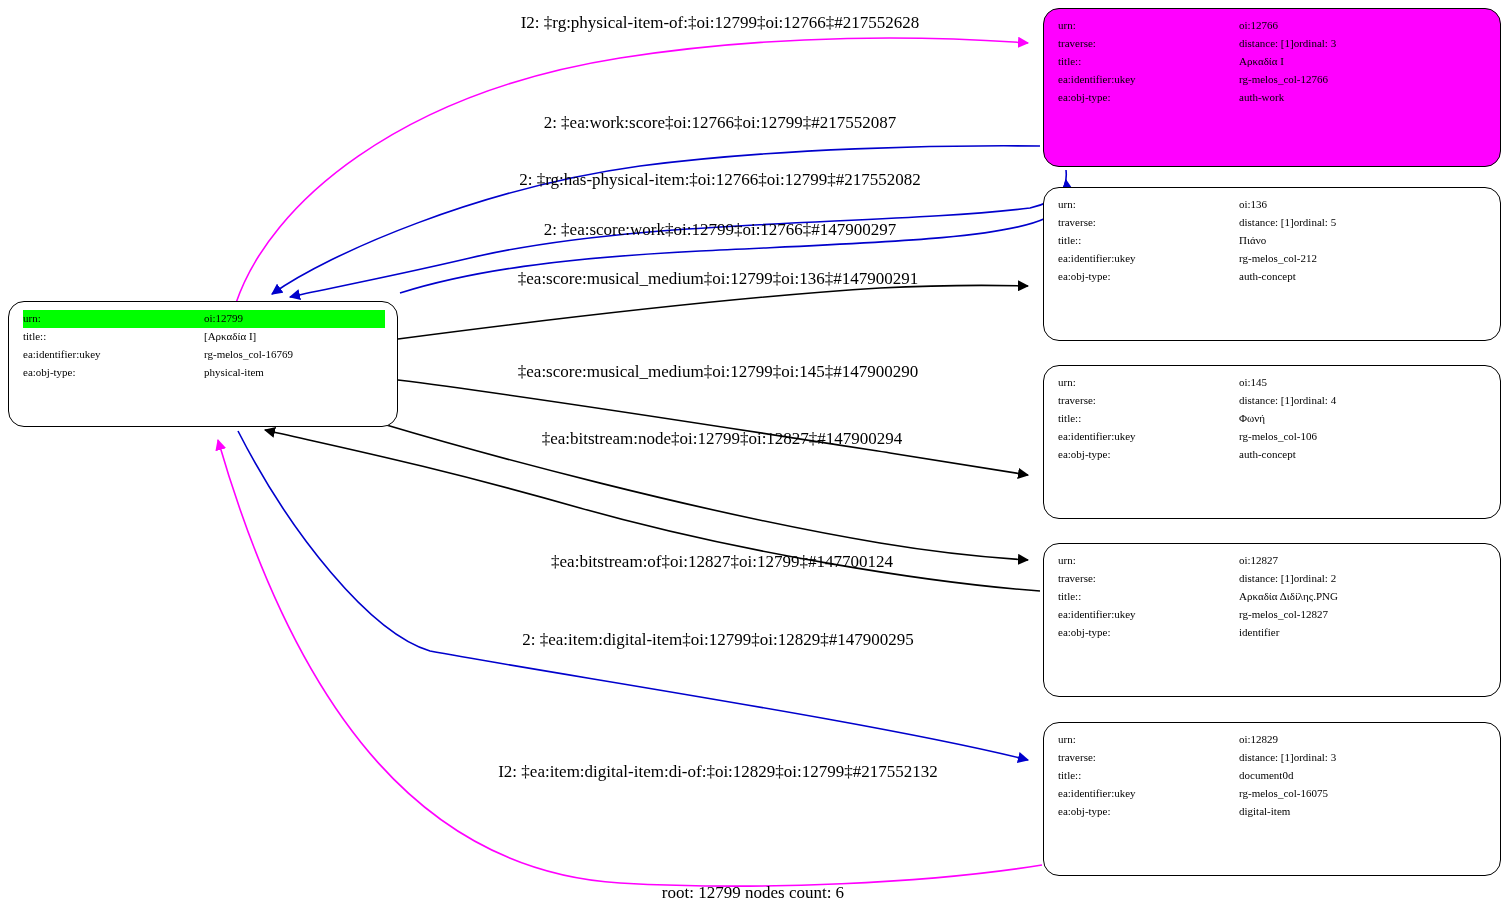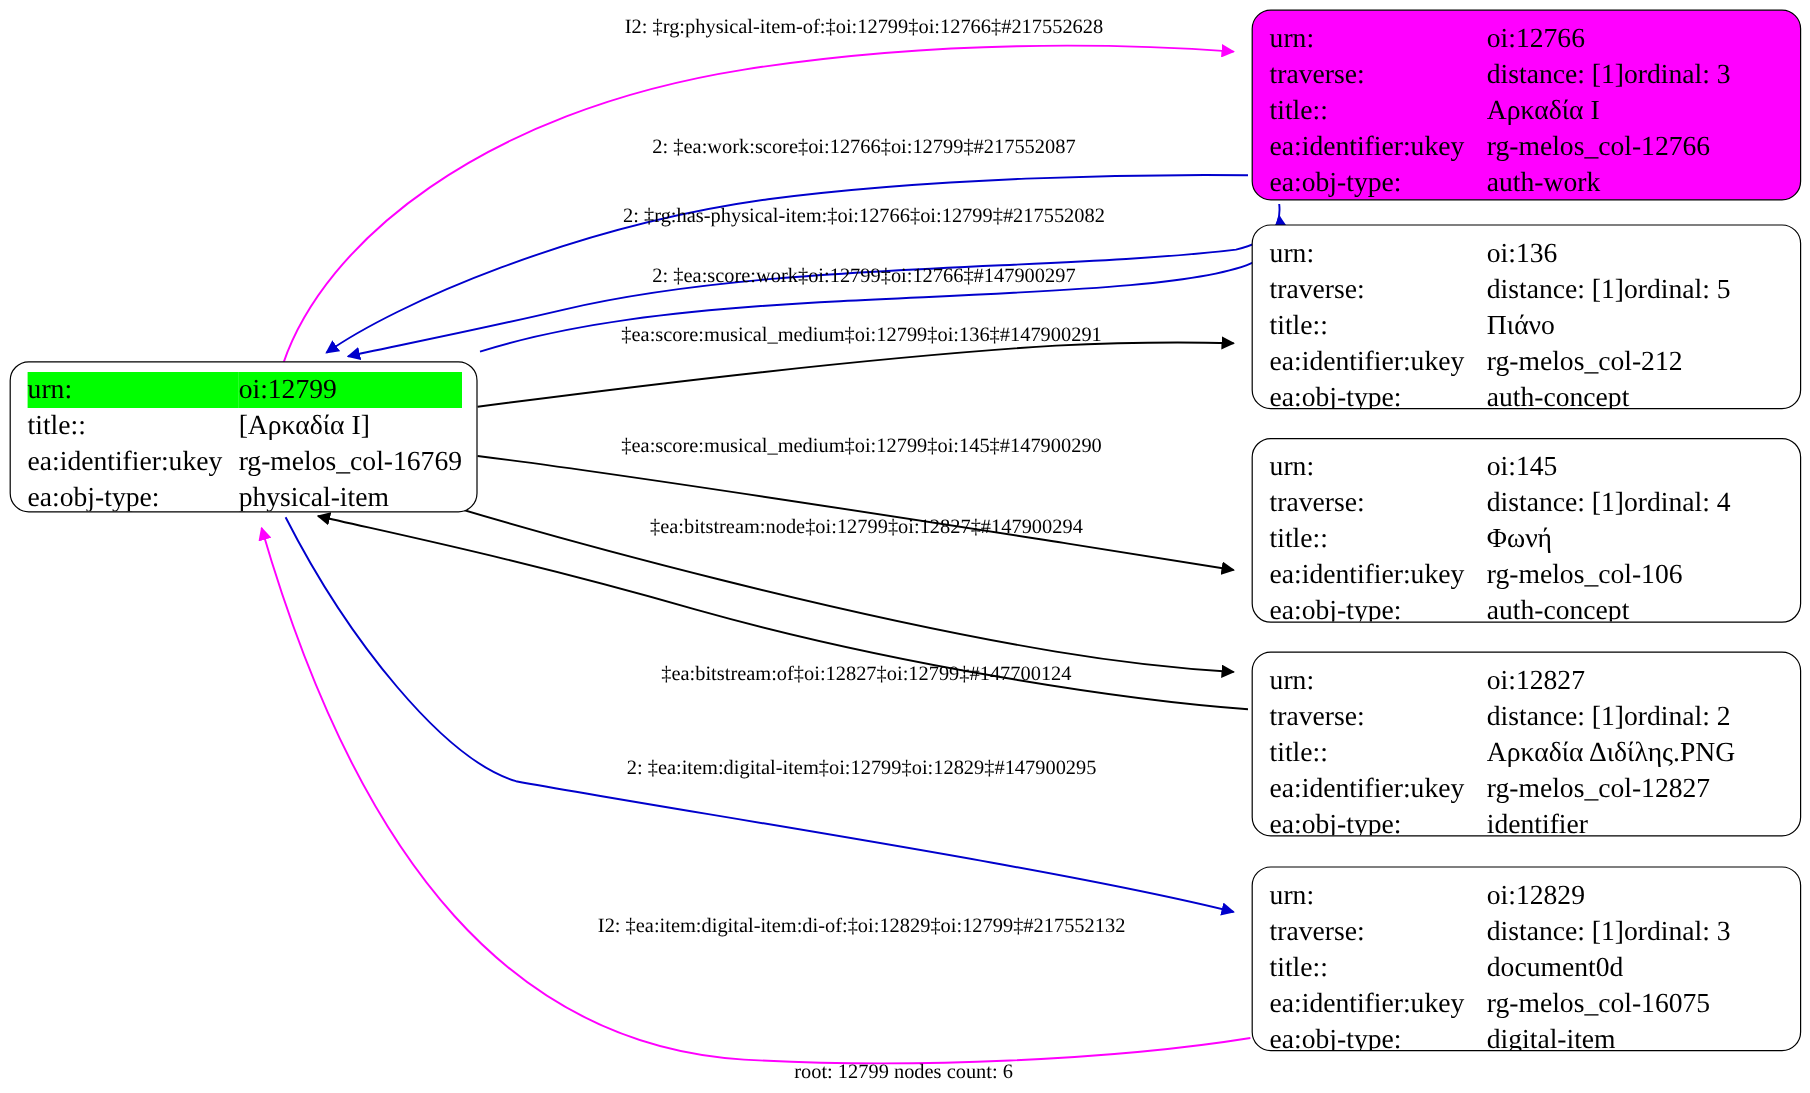--- a/index.html
+++ b/index.html
@@ -51,21 +51,21 @@
     padding: 8px 12px 10px 14px;
     overflow: hidden;
   }
   .node.node-highlight-magenta { background: #ff00ff; }
   .node-table {
     border-collapse: collapse;
     border-spacing: 0;
     width: 100%;
   }
   .node-table td {
-    font-size: 23px;
+    font-size: 11px;
     line-height: 1.0;
     padding: 3px 0 4px 0;
     color: #000000;
     vertical-align: top;
     white-space: pre;
   }
   .node-table td.key { padding-right: 6px; width: 175px; }
   .node-table td.val { }
   td.cell-green { background: #00ff00; }
   .sub-kv { display: inline-block; }

